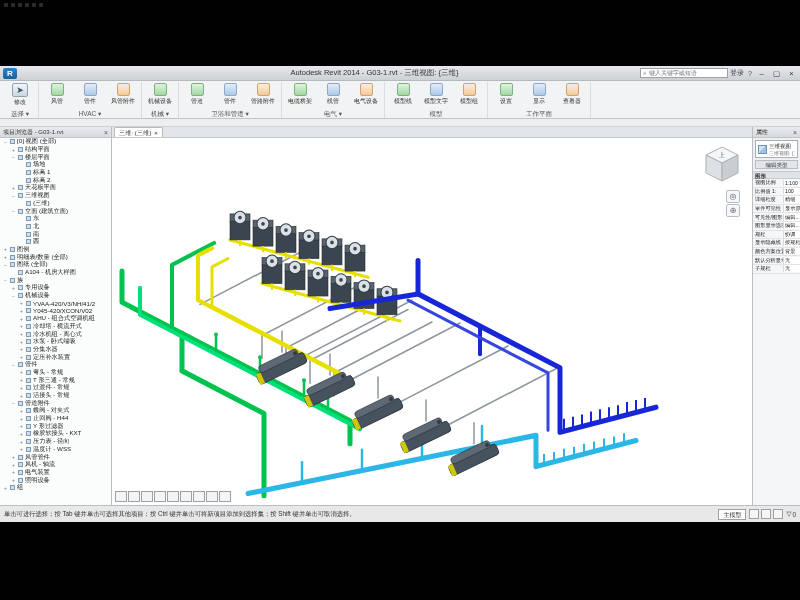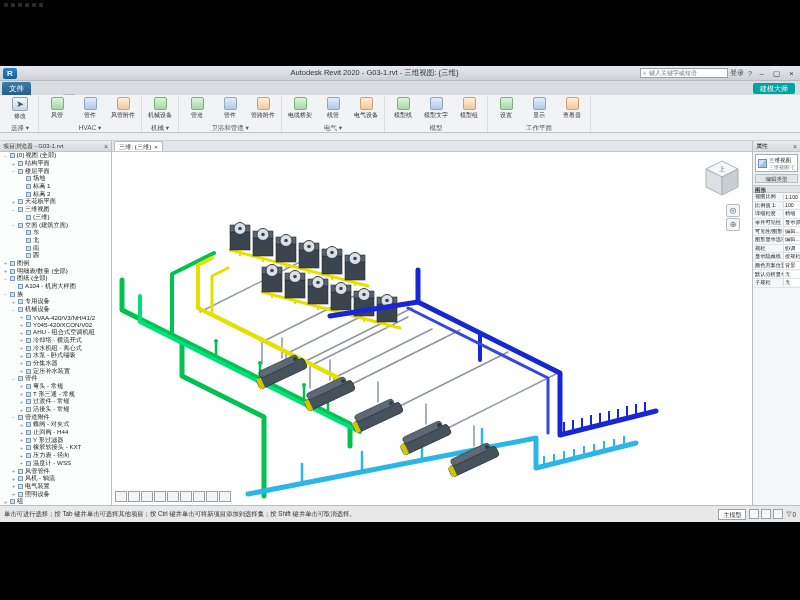--- a/index.html
+++ b/index.html
@@ -114,54 +114,34 @@
       <span class="qa-icon"></span>
           <span class="qa-icon"></span>
           <span class="qa-icon"></span>
           <span class="qa-icon"></span>
           <span class="qa-icon"></span>
           <span class="qa-icon"></span>
           <span class="qa-icon"></span>
           <span class="qa-icon"></span>
           <span class="qa-icon"></span>
         </div>
-      <div class="tb-title">Autodesk Revit 2020 - G03-1.rvt - 三维视图: {三维}</div>
+      <div class="tb-title">Autodesk Revit 2014 - G03-1.rvt - 三维视图: {三维}</div>
       <div class="tb-search">
         <span class="mag">⌕</span>
         <input placeholder="键入关键字或短语" style="">
       </div>
       <div class="tb-right">
         <span>登录</span>
         <span>?</span>
         <span class="win-btn">–</span>
         <span class="win-btn">▢</span>
         <span class="win-btn">×</span>
       </div>
     </div>
 
-    <div class="ribbon-tabs">
-      <span class="file-tab">文件</span>
-      <div class="tabs-row">
-
-      <span class="tab"></span>
-          <span class="tab"></span>
-          <span class="tab"></span>
-          <span class="tab active"></span>
-          <span class="tab"></span>
-          <span class="tab"></span>
-          <span class="tab"></span>
-          <span class="tab"></span>
-          <span class="tab"></span>
-          <span class="tab"></span>
-          <span class="tab"></span>
-          <span class="tab"></span>
-          <span class="tab"></span>
-        </div>
-      <span class="plugin-btn">建模大师</span>
-    </div>
 
     <div class="ribbon">
       <div class="panel">
         <div class="p-items">
           <div class="rib-btn">
             <div class="modify-ic">➤</div>
             <span class="rb-label">修改</span>
           </div>
         </div>
         <div class="p-label">选择 ▾</div>

